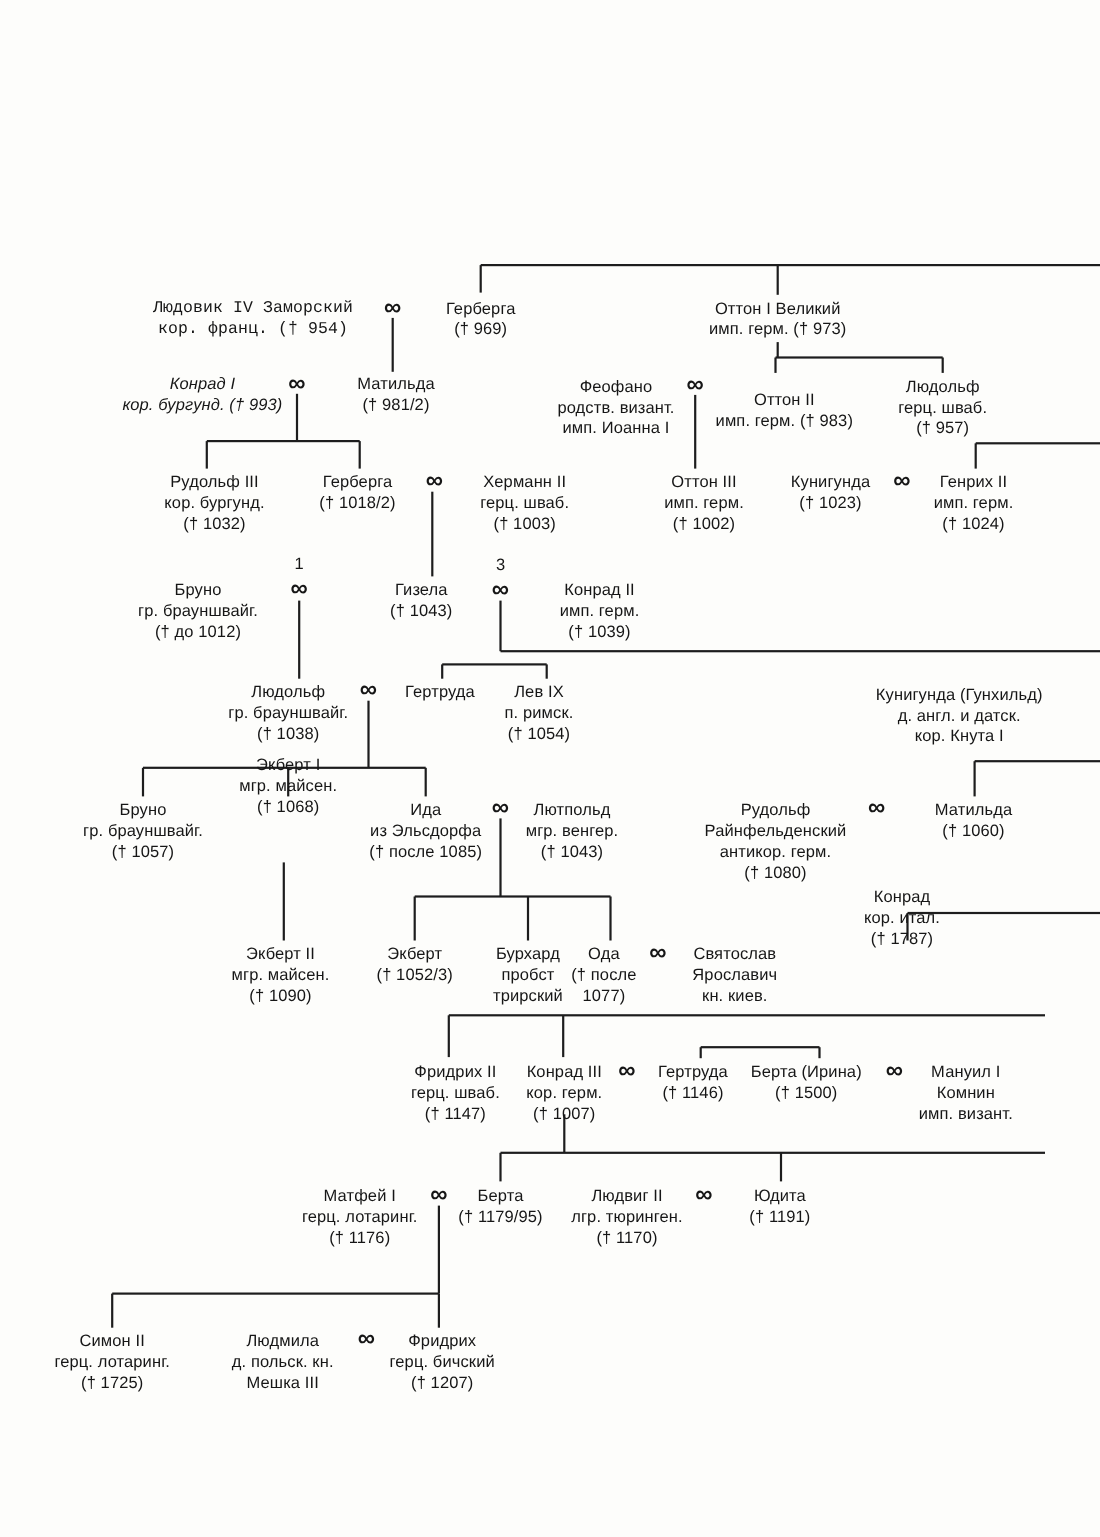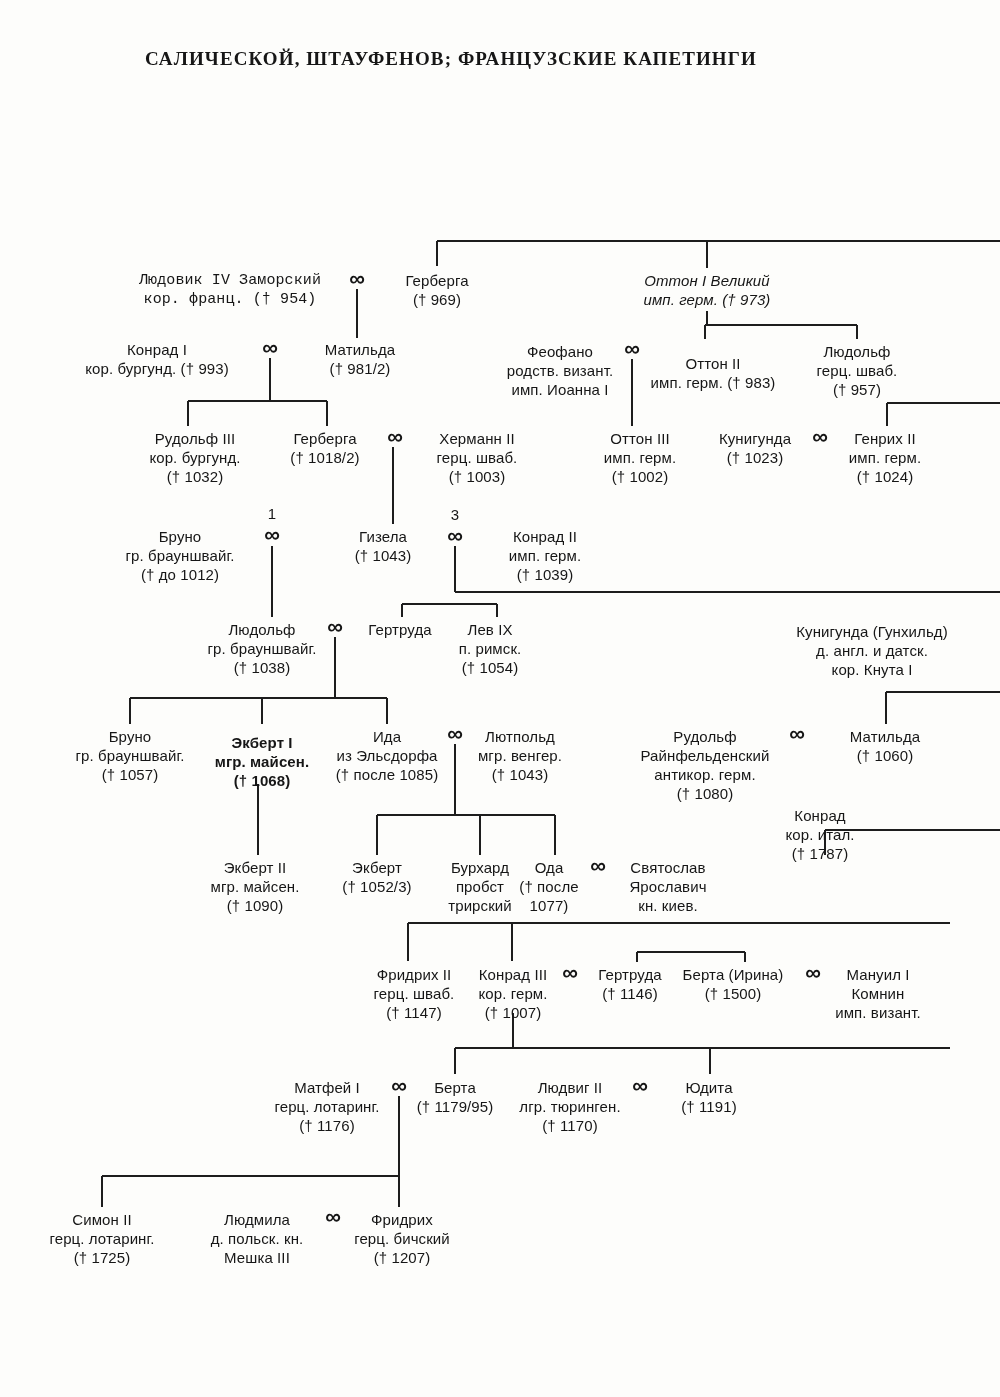--- a/index.html
+++ b/index.html
@@ -44,21 +44,20 @@
     transform:translate(-50%,-50%);
     font-size:15px;
     line-height:1;
   }
 </style>
 </head>
 <body>
 
 <div class="page">
   <header class="title">
-    <div class="title-line2">САЛИЧЕСКОЙ, ШТАУФЕНОВ; ФРАНЦУЗСКИЕ КАПЕТИНГИ</div>
   </header>
   <div id="diagram">
       <div class="line" style="left: 437px; top: 240px; width: 563px; height: 2px;"></div>
       <div class="line" style="left: 705px; top: 324px; width: 152px; height: 2px;"></div>
       <div class="line" style="left: 188px; top: 400px; width: 139px; height: 2px;"></div>
       <div class="line" style="left: 887px; top: 402px; width: 113px; height: 2px;"></div>
       <div class="line" style="left: 455px; top: 591px; width: 545px; height: 2px;"></div>
       <div class="line" style="left: 402px; top: 603px; width: 95px; height: 2px;"></div>
       <div class="line" style="left: 130px; top: 697px; width: 257px; height: 2px;"></div>
       <div class="line" style="left: 886px; top: 691px; width: 114px; height: 2px;"></div>
@@ -106,25 +105,25 @@
       <div class="line" style="left: 101px; top: 1176px; width: 2px; height: 31px;"></div>
       <div class="line" style="left: 398px; top: 1176px; width: 2px; height: 31px;"></div>
       <div class="node" style="left: 135px; top: 271px; font-family: Liberation Mono, monospace;">
         <div>Людовик IV Заморский</div>
         <div>кор. франц. († 954)</div>
       </div>
       <div class="node" style="left: 342px; top: 271px;">
         <div>Герберга</div>
         <div>(† 969)</div>
       </div>
-      <div class="node" style="left: 612px; top: 271px; font-style: italic;">
+      <div class="node" style="left: 612px; top: 271px;">
         <div>Оттон I Великий</div>
         <div>имп. герм. († 973)</div>
       </div>
-      <div class="node" style="left: 62px; top: 340px;">
+      <div class="node" style="left: 89px; top: 340px; font-style: italic;">
         <div>Конрад I</div>
         <div>кор. бургунд. († 993)</div>
       </div>
       <div class="node" style="left: 265px; top: 340px;">
         <div>Матильда</div>
         <div>(† 981/2)</div>
       </div>
       <div class="node" style="left: 465px; top: 342px;">
         <div>Феофано</div>
         <div>родств. визант.</div>
@@ -197,21 +196,21 @@
       <div class="node" style="left: 777px; top: 622px;">
         <div>Кунигунда (Гунхильд)</div>
         <div>д. англ. и датск.</div>
         <div>кор. Кнута I</div>
       </div>
       <div class="node" style="left: 35px; top: 727px;">
         <div>Бруно</div>
         <div>гр. брауншвайг.</div>
         <div>(† 1057)</div>
       </div>
-      <div class="node" style="left: 167px; top: 733px; font-weight: bold;">
+      <div class="node" style="left: 167px; top: 686px;">
         <div>Экберт I</div>
         <div>мгр. майсен.</div>
         <div>(† 1068)</div>
       </div>
       <div class="node" style="left: 292px; top: 727px;">
         <div>Ида</div>
         <div>из Эльсдорфа</div>
         <div>(† после 1085)</div>
       </div>
       <div class="node" style="left: 425px; top: 727px;">

